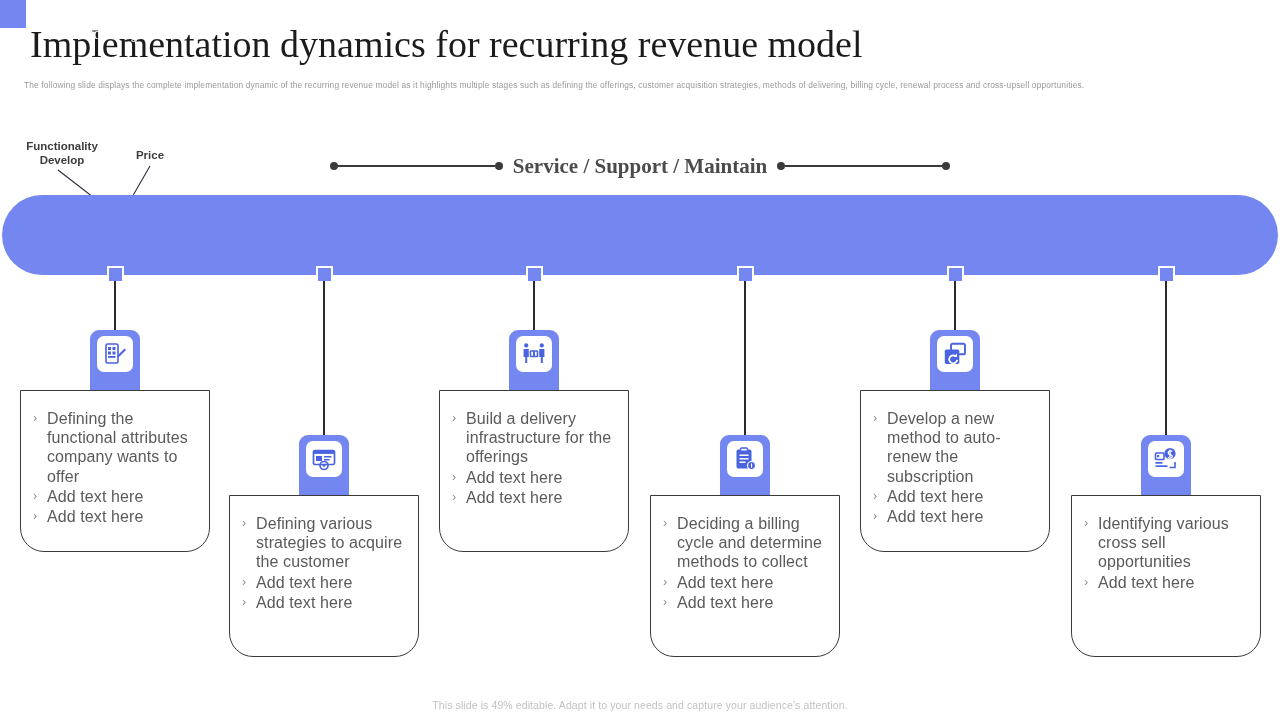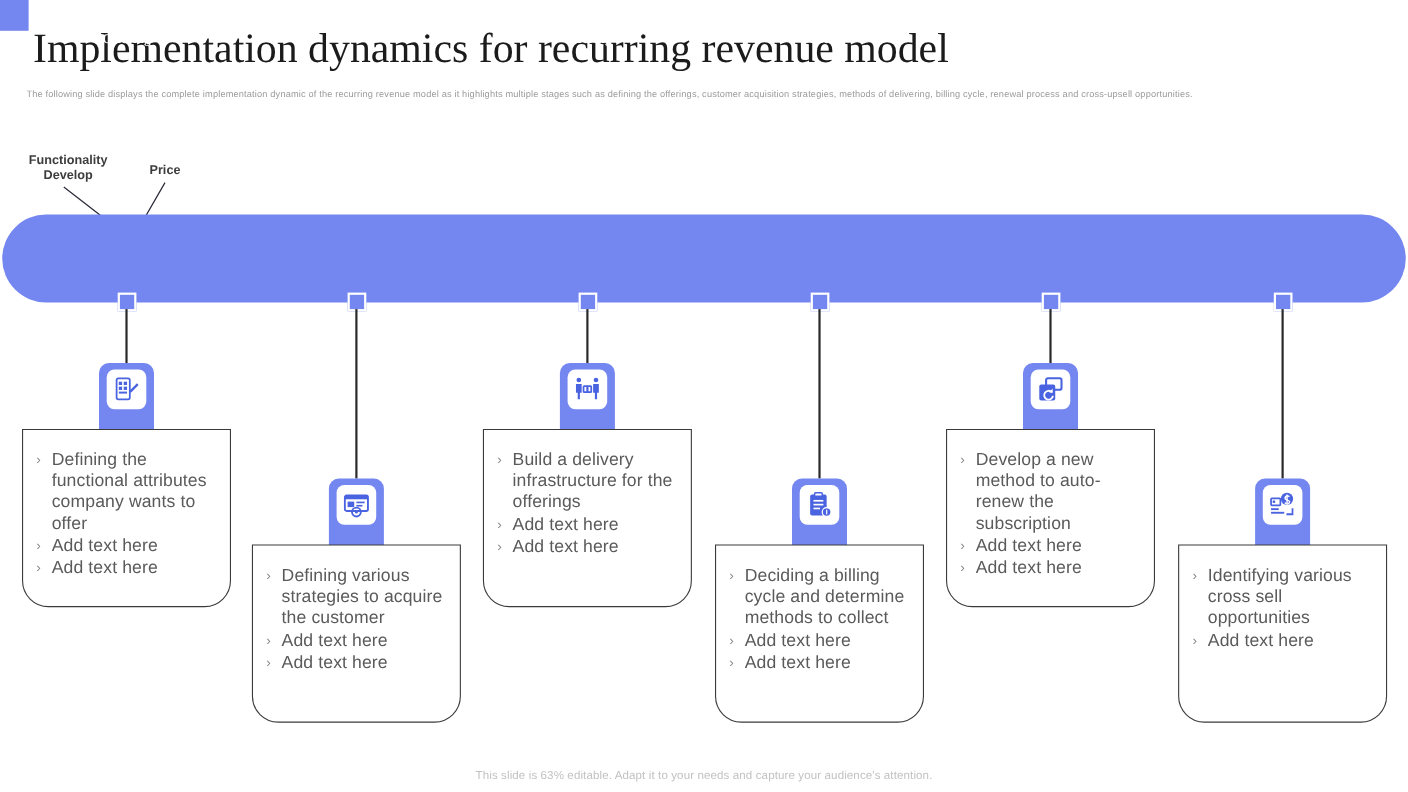--- a/index.html
+++ b/index.html
@@ -204,20 +204,29 @@
   <div class="annot annot-func">
     <span>Functionality</span><br>
     <span>Develop</span>
   </div>
   <div class="annot annot-price">Price</div>
 
   <svg class="annot-lines" viewBox="0 0 260 90">
     <polyline points="58,40 120,88 150,36" fill="none" stroke="#2a2a3a" stroke-width="1.1"></polyline>
   </svg>
 
+  <div class="svc-wrap">
+    <span class="svc-dot"></span>
+    <span class="svc-line"></span>
+    <span class="svc-dot"></span>
+    <span class="svc-label">Service / Support / Maintain</span>
+    <span class="svc-dot"></span>
+    <span class="svc-line"></span>
+    <span class="svc-dot"></span>
+  </div>
 
   <div class="banner"></div>
 
   <div id="dynamic-layer">
       <div class="banner-stage" style="left: 25px;"><span>Define</span><span class="l2">Offering</span></div>
       <div class="notch" style="left: 106.5px;"></div>
       <div class="connector" style="left: 114.3px; top: 281px; height: 49px;"></div>
       <div class="icon-badge" style="left: 90px; top: 330px;">
         <div class="icon-plate">
           <svg width="24" height="24" viewBox="0 0 24 24">
@@ -383,14 +392,14 @@
           <span class="bullet-chev">›</span>
           <span class="bullet-text">Identifying various cross sell opportunities</span>
         </div>
         <div class="bullet-row">
           <span class="bullet-chev">›</span>
           <span class="bullet-text">Add text here</span>
         </div>
       </div>
     </div>
 
-  <div class="footer">This slide is 63% editable. Adapt it to your needs and capture your audience's attention.</div>
+  <div class="footer">This slide is 49% editable. Adapt it to your needs and capture your audience's attention.</div>
 </div>
 
 </body></html>

